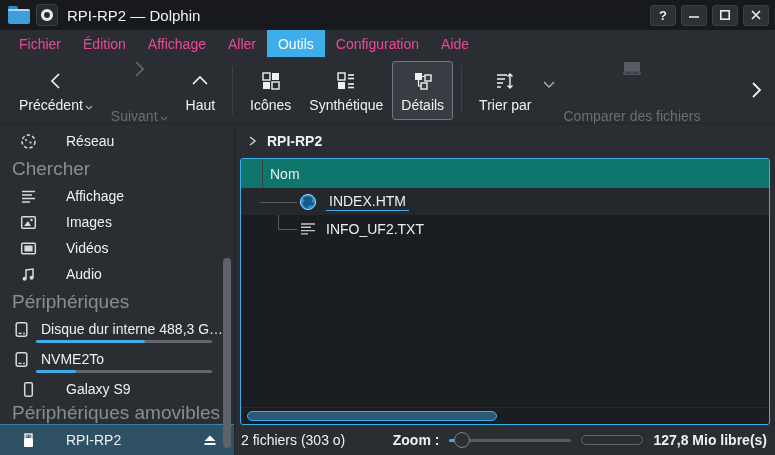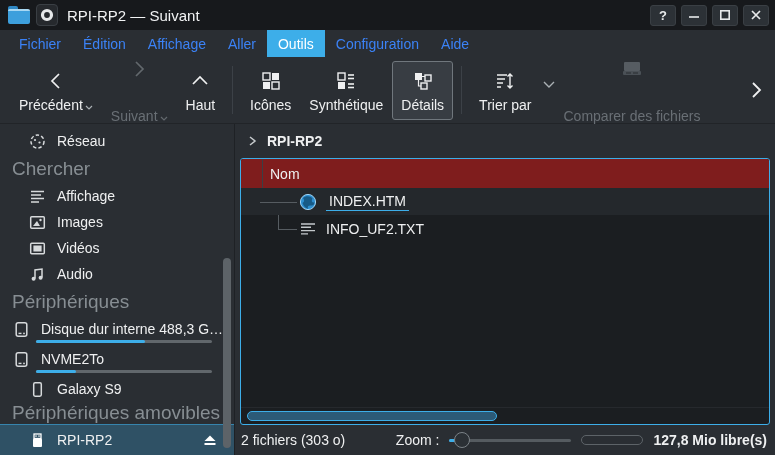--- a/index.html
+++ b/index.html
@@ -11,77 +11,77 @@
   .titlebar .folder-ico{width:22px;height:18px;position:relative;margin-right:6px;}
   .titlebar .folder-ico .tab{position:absolute;left:0;top:0;width:10px;height:5px;background:#2f88c4;border-radius:2px 2px 0 0;}
   .titlebar .folder-ico .bodyp{position:absolute;left:0;top:3px;right:0;bottom:0;background:#3d9fdc;border-radius:2px;border-top:2px solid #a8d8f3;}
   .app-badge{width:22px;height:22px;background:#26292d;border:1px solid #3a3f44;border-radius:4px;display:flex;align-items:center;justify-content:center;margin-right:9px;}
   .title-text{font-size:15px;color:#f2f3f4;}
   .win-controls{margin-left:auto;display:flex;gap:5px;}
   .win-btn{width:26px;height:21px;background:#2c3136;border:1px solid #3a3f44;border-radius:3px;display:flex;align-items:center;justify-content:center;color:#e8eaeb;font-size:13px;font-weight:bold;padding:0;cursor:default;}
 
   
   .menubar{height:27px;background:#2a2e33;display:flex;align-items:stretch;padding-left:8px;}
-  .menu-item{display:flex;align-items:center;padding:0 11px;font-size:14px;color:#3b82f6;}
+  .menu-item{display:flex;align-items:center;padding:0 11px;font-size:14px;color:#ec4899;}
   .menu-item.active{background:#3daee9;color:#ffffff;}
 
   
   .toolbar{height:67px;background:#2a2e33;border-bottom:1px solid #212428;display:flex;align-items:center;padding:0 4px 0 10px;}
   .tbtn{display:flex;flex-direction:column;align-items:center;justify-content:flex-start;gap:5px;padding:7px 8px 6px;background:transparent;border:1px solid transparent;border-radius:3px;color:#eff0f1;position:relative;}
   .tbtn .ico{height:24px;display:flex;align-items:center;justify-content:center;}
   .tbtn .lbl{font-size:14px;white-space:nowrap;line-height:15px;}
   .tbtn.selected{background:#383d43;border-color:#70777d;}
   .tbtn.disabled .lbl{color:#696f75;margin-top:23px;}
   .dd-mini{margin-left:2px;}
   .tb-sep{width:1px;height:48px;background:#3c4147;margin:0 8px;}
   .sortwrap{display:flex;align-items:flex-start;}
   .sort-dd{margin-top:20px;margin-left:2px;}
   .tb-spacer{flex:1;}
   .overflow-btn{padding:4px 8px;background:transparent;border:none;display:flex;align-items:center;}
 
   
   .bodyarea{display:flex;height:331px;}
   .sidebar{width:235px;background:#2a2e33;border-right:1px solid #1e2125;position:relative;padding-top:4px;flex:none;}
-  .side-item{height:26px;display:flex;align-items:center;padding-left:29px;gap:11px;position:relative;text-align:center;}
+  .side-item{height:26px;display:flex;align-items:center;padding-left:20px;gap:29px;position:relative;text-align:center;}
   .side-item .si-label{white-space:nowrap;overflow:hidden;}
   .side-section{height:29px;display:flex;align-items:center;padding-left:12px;color:#878e93;font-size:19px;}
   .dev-item{height:30px;flex-direction:column;align-items:stretch;padding:0;display:flex;}
   .dev-row{height:26px;display:flex;align-items:center;padding-left:13px;gap:11px;}
   .usage-track{margin-left:36px;margin-right:22px;height:3px;background:#61676c;border-radius:2px;position:relative;top:-2px;}
   .usage-fill{height:3px;background:#3daee9;border-radius:2px;}
   .side-item.selected-place{height:32px;background:rgba(61,174,233,0.28);border:1px solid rgba(61,174,233,0.55);border-left:none;border-right:none;padding-right:8px;}
   .eject-btn{margin-left:auto;background:none;border:none;padding:0 8px;display:flex;align-items:center;}
   .side-scrollbar{position:absolute;right:3px;top:134px;width:8px;height:190px;background:#5d6368;border-radius:4px;}
 
   
   .main{flex:1;display:flex;flex-direction:column;background:#2a2e33;min-width:0;}
   .breadcrumb{height:34px;display:flex;align-items:center;padding-left:12px;gap:10px;}
   .crumb-root{font-weight:bold;color:#eff0f1;background:none;border:none;font-size:14px;padding:0;}
   .view{flex:1;margin:0 5px;border:1px solid #3daee9;border-radius:3px;background:#1b1e21;position:relative;overflow:hidden;display:flex;flex-direction:column;}
-  .view-head{height:29px;background:#7f1d1d;display:flex;align-items:center;flex:none;}
+  .view-head{height:29px;background:#0f766e;display:flex;align-items:center;flex:none;}
   .vh-expander{width:22px;height:100%;border-right:1px solid #3a3f44;flex:none;}
   .vh-name{padding-left:7px;color:#eff0f1;}
   .rows{position:relative;flex:1;}
   .tree-vline{position:absolute;left:37px;top:14px;height:27px;width:1px;background:#565c61;}
   .frow{height:27px;display:flex;align-items:center;position:relative;}
   .frow.hl{background:#24282c;}
   .frow .stub{position:absolute;top:50%;border-top:1px solid #565c61;}
   .frow .stub.s1{left:19px;width:37px;}
   .frow .stub.s2{left:37px;width:19px;}
   .frow .ficon{margin-left:58px;width:18px;height:18px;display:flex;align-items:center;justify-content:center;flex:none;}
   .fname{margin-left:9px;font-size:14px;}
   .fname.hl{border-bottom:1px solid #3daee9;padding:0 3px 1px;}
   .hscroll-area{flex:none;height:17px;border-top:1px solid #26292d;position:relative;}
   .hscroll-thumb{position:absolute;left:6px;top:3px;width:250px;height:10px;background:#2c5a77;border:1px solid #3daee9;border-radius:6px;}
 
   
   .statusbar{height:30px;display:flex;align-items:center;padding:0 8px 0 6px;gap:8px;}
   .sb-summary{white-space:nowrap;}
   .sb-mid{flex:1;display:flex;align-items:center;justify-content:flex-end;gap:10px;}
-  .zoom-label{white-space:nowrap;}
+  .zoom-label{white-space:nowrap;font-weight:bold;}
   .zoom-slider{width:122px;height:18px;position:relative;display:flex;align-items:center;}
   .zoom-track{width:100%;height:3px;background:#555b60;border-radius:2px;overflow:hidden;}
   .zoom-fill{height:3px;background:#3daee9;}
   .zoom-handle{position:absolute;left:5px;top:1px;width:16px;height:16px;border-radius:50%;background:#2b3035;border:1px solid #7b8287;}
   .cap-bar{width:62px;height:10px;border:1px solid #5d6368;border-radius:6px;}
   .sb-free{white-space:nowrap;font-weight:bold;}
 
   svg{display:block;}
 </style>
 </head>
@@ -92,21 +92,21 @@
   <div class="titlebar">
     <span class="folder-ico">
         <span class="tab"></span>
         <span class="bodyp"></span>
       </span>
     <span class="app-badge">
       <svg width="14" height="14" viewBox="0 0 14 14">
           <circle cx="7" cy="7" r="4.5" fill="none" stroke="#e6e8e9" stroke-width="3.2"></circle>
         </svg>
     </span>
-    <span class="title-text">RPI-RP2 — Suivant</span>
+    <span class="title-text">RPI-RP2 — Dolphin</span>
     <div class="win-controls">
       <button class="win-btn">
           <span>?</span>
         </button>
       <button class="win-btn">
           <svg width="10" height="10" viewBox="0 0 10 10">
             <line x1="0" y1="7" x2="10" y2="7" stroke="#e8eaeb" stroke-width="1.6"></line>
           </svg>
         </button>
       <button class="win-btn">

